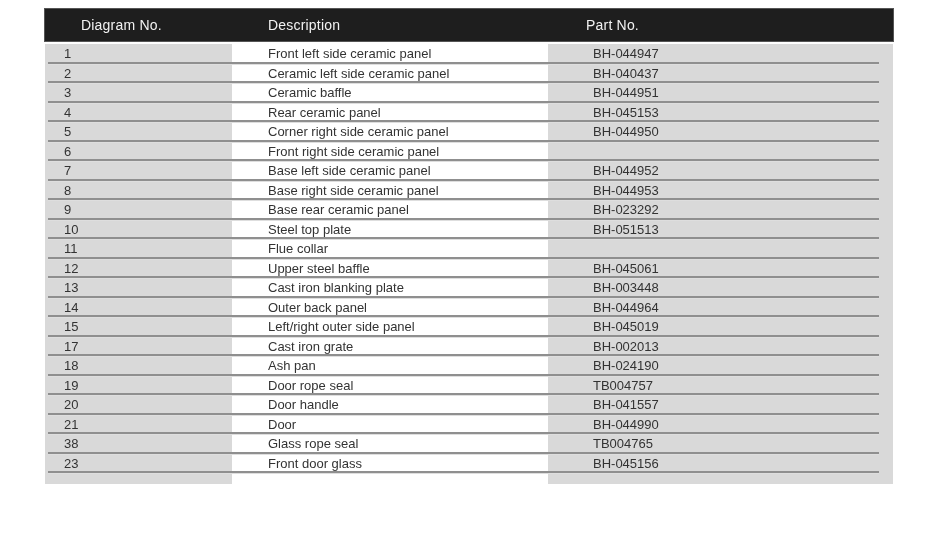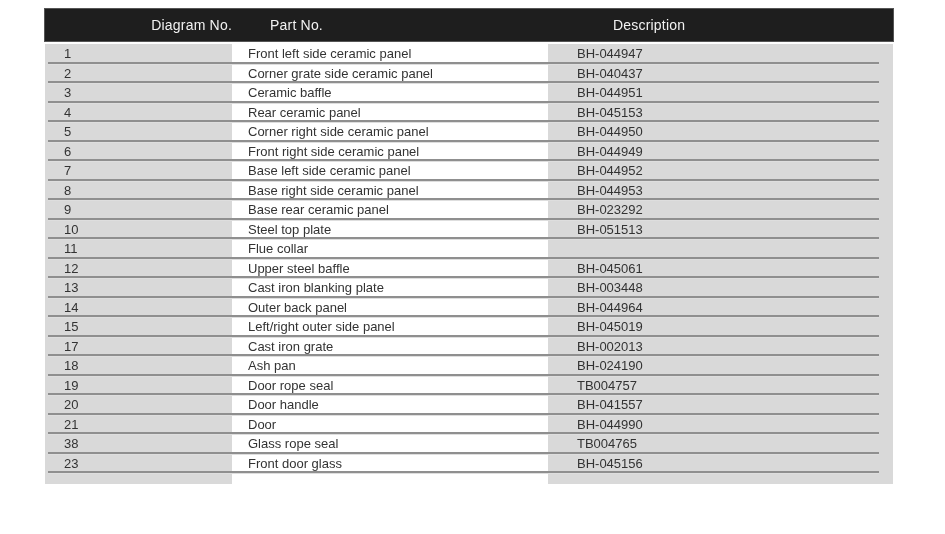--- a/index.html
+++ b/index.html
@@ -64,69 +64,68 @@
   }
   .row::after {
     content: "";
     position: absolute;
     left: 3px; right: 14px; bottom: 0;
     height: 2px;
     background: var(--separator);
     box-shadow: 0 1px 0 var(--separator-hi);
   }
   .c1 { width: var(--col1-w); padding-left: 19px; }
-  .c2 { width: var(--col2-w); padding-left: 16px; }
-  .c3 { flex: 1; padding-left: 29px; }
-  .th.c1 { padding-left: 36px; text-align: right; }
+  .c2 { width: var(--col2-w); padding-left: 36px; }
+  .c3 { flex: 1; padding-left: 45px; }
+  .th.c1 { padding-left: 36px; }
   .th.c2 { padding-left: 36px; }
   .th.c3 { padding-left: 38px; }
   .cell, .th {
     white-space: nowrap;
     overflow: hidden;
   }
 </style>
 </head>
 <body>
 
 <div class="sheet">
   <div class="thead">
     <div class="th c1">Diagram No.</div>
+    <div class="th c2">Description</div>
     <div class="th c3">Part No.</div>
-    <div class="th c2">Description</div>
   </div>
   <div class="tbody" id="tbody">
       <div class="row">
         <div class="cell c1">1</div>
         <div class="cell c2">Front left side ceramic panel</div>
         <div class="cell c3">BH-044947</div>
       </div>
       <div class="row">
         <div class="cell c1">2</div>
-        <div class="cell c2">Corner grate side ceramic panel</div>
+        <div class="cell c2">Ceramic left side ceramic panel</div>
         <div class="cell c3">BH-040437</div>
       </div>
       <div class="row">
         <div class="cell c1">3</div>
         <div class="cell c2">Ceramic baffle</div>
         <div class="cell c3">BH-044951</div>
       </div>
       <div class="row">
         <div class="cell c1">4</div>
         <div class="cell c2">Rear ceramic panel</div>
         <div class="cell c3">BH-045153</div>
       </div>
       <div class="row">
         <div class="cell c1">5</div>
         <div class="cell c2">Corner right side ceramic panel</div>
         <div class="cell c3">BH-044950</div>
       </div>
       <div class="row">
         <div class="cell c1">6</div>
         <div class="cell c2">Front right side ceramic panel</div>
-        <div class="cell c3">BH-044949</div>
       </div>
       <div class="row">
         <div class="cell c1">7</div>
         <div class="cell c2">Base left side ceramic panel</div>
         <div class="cell c3">BH-044952</div>
       </div>
       <div class="row">
         <div class="cell c1">8</div>
         <div class="cell c2">Base right side ceramic panel</div>
         <div class="cell c3">BH-044953</div>

